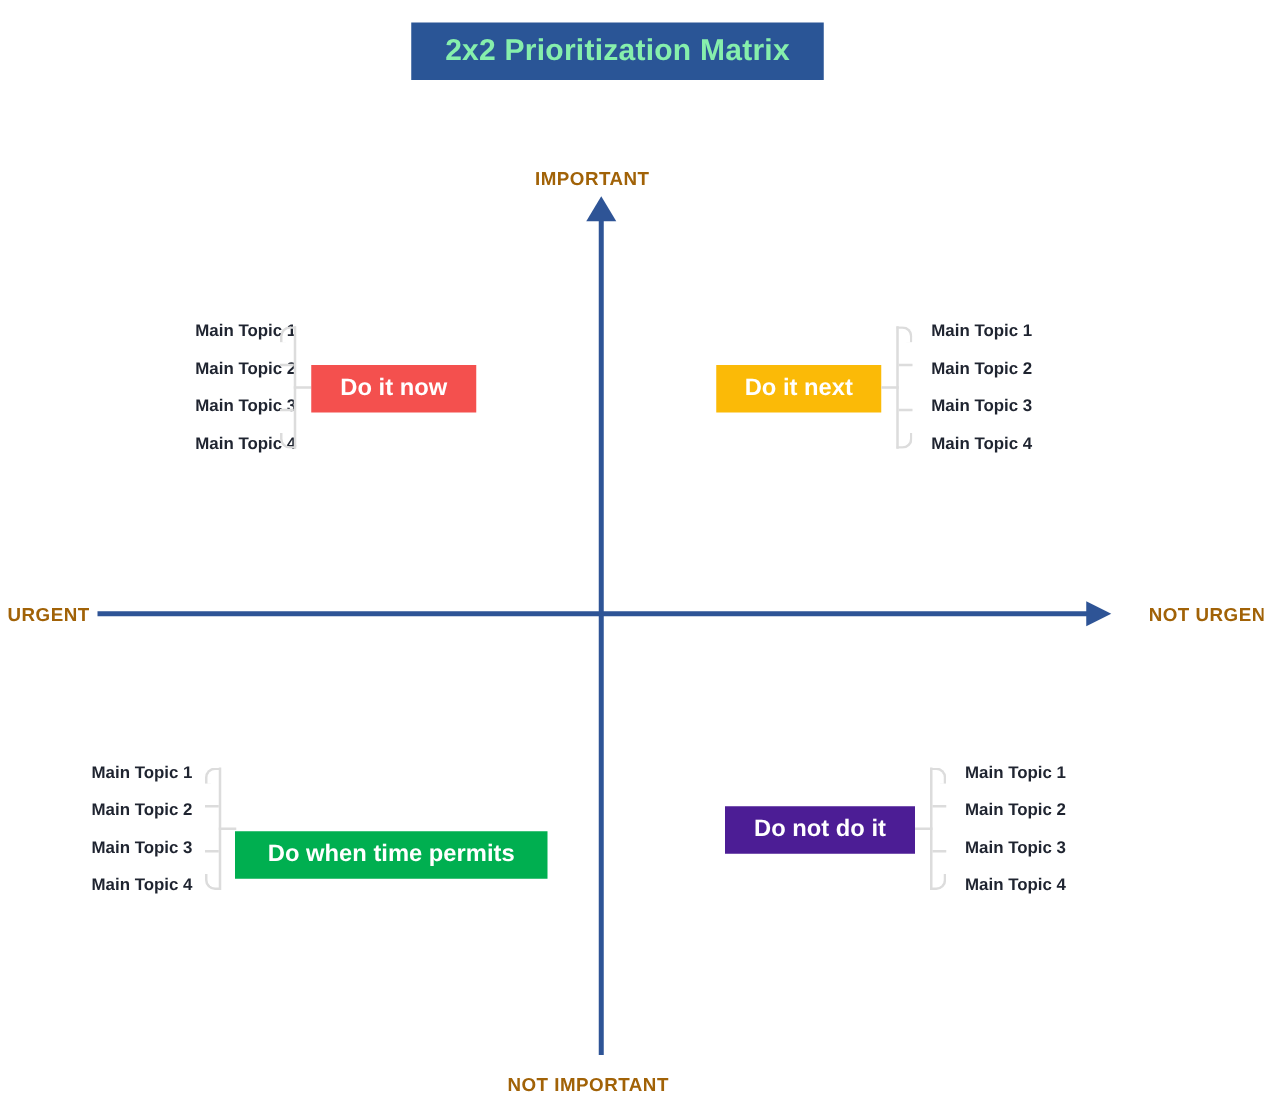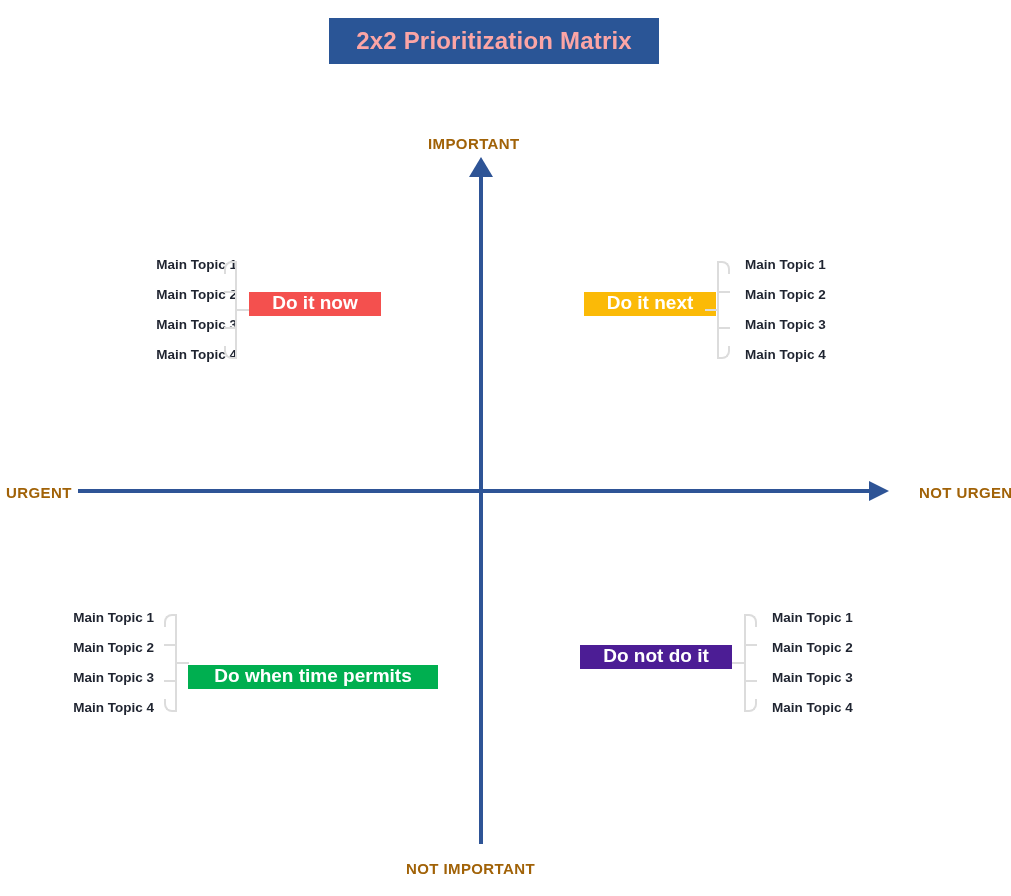--- a/index.html
+++ b/index.html
@@ -25,21 +25,21 @@
     left: 329px;
     top: 18px;
     width: 330px;
     height: 46px;
     background: #2A5596;
     display: flex;
     align-items: center;
     justify-content: center;
   }
   .title-banner .title-text {
-    color: #fca5a5;
+    color: #86efac;
     font-size: 24px;
     font-weight: bold;
     letter-spacing: 0.2px;
     white-space: nowrap;
   }
 
   
   .axis-v {
     position: absolute;
     left: 479px;
@@ -187,23 +187,23 @@
     border-bottom-right-radius: 8px;
   }
   .bracket.br .stub.mid1 { top: 30px;  left: 2px; }
   .bracket.br .stub.mid2 { top: 66px;  left: 2px; }
   .bracket.br .center-stub { right: 20px; }
 
   
   .action-box {
     position: absolute;
     top: 42px;
-    height: 24px;
+    height: 38px;
     display: flex;
-    align-items: flex-start;
+    align-items: center;
     justify-content: center;
     padding: 0 18px;
     box-sizing: border-box;
   }
   .action-box .action-text {
     color: #ffffff;
     font-size: 19px;
     font-weight: bold;
     white-space: nowrap;
   }
@@ -212,21 +212,21 @@
   
   #quad-do-it-now          { left: 0px;   top: 250px; width: 400px; }
   #quad-do-it-now .topics  { right: 163px; }
   #quad-do-it-now .bracket { left: 215px; }
   #quad-do-it-now .action-box { left: 249px; width: 132px; background: #F4504E; }
 
   
   #quad-do-it-next          { left: 573px; top: 250px; width: 438px; }
   #quad-do-it-next .topics  { left: 172px; }
   #quad-do-it-next .bracket { left: 144px; }
-  #quad-do-it-next .action-box { left: 11px;  width: 132px; background: #FBBA07; }
+  #quad-do-it-next .action-box { left: 0px;  width: 132px; background: #FBBA07; }
 
   
   #quad-do-when-time-permits          { left: 0px;   top: 603px; width: 460px; }
   #quad-do-when-time-permits .topics  { right: 306px; }
   #quad-do-when-time-permits .bracket { left: 155px; }
   #quad-do-when-time-permits .action-box { left: 188px; width: 250px; background: #00AF50; margin-top: 20px; }
 
   
   #quad-do-not-do-it          { left: 580px; top: 603px; width: 431px; }
   #quad-do-not-do-it .topics  { left: 192px; }

